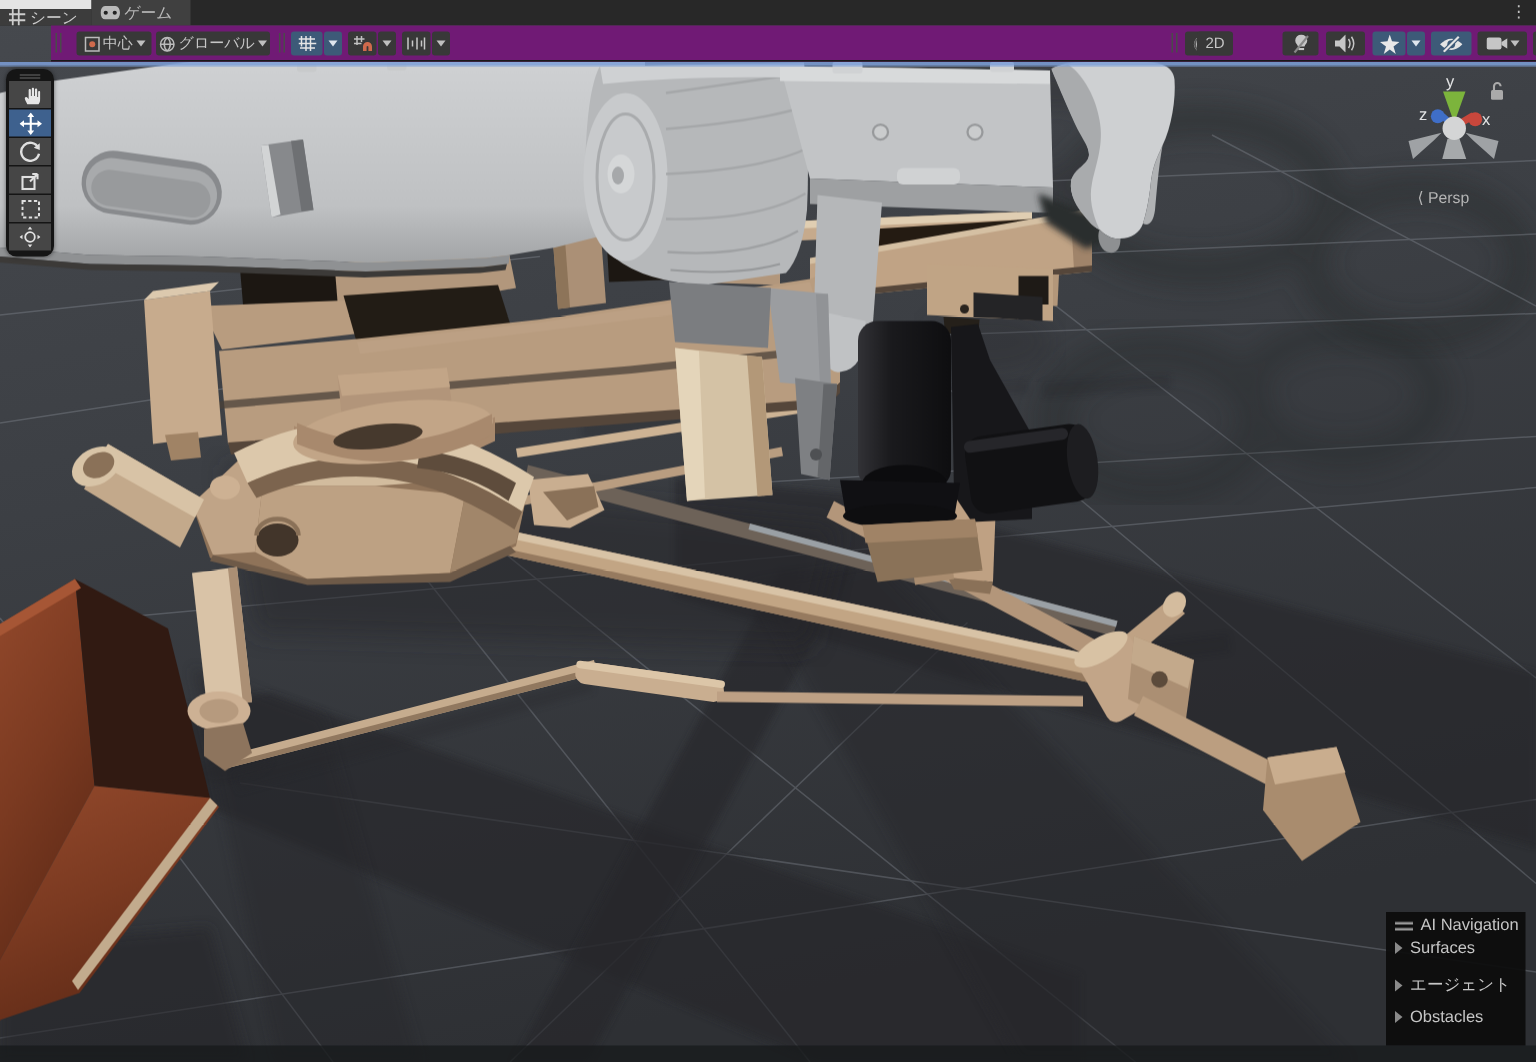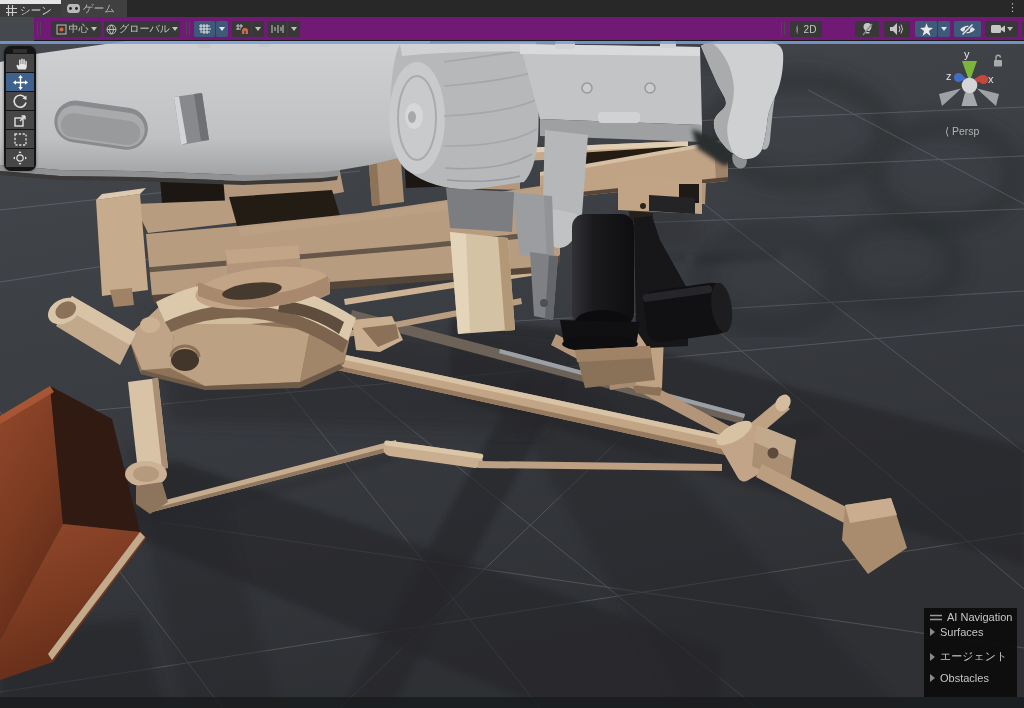--- a/index.html
+++ b/index.html
@@ -2,21 +2,21 @@
 <html><head>
 <meta charset="utf-8">
 <style>
   html,body{margin:0;padding:0;width:1024px;height:708px;overflow:hidden;background:#3e4146;
     font-family:"Liberation Sans",sans-serif;}
   .abs{position:absolute;}
   
   #tabbar{left:0;top:0;width:1024px;height:17px;background:#282828;z-index:30;}
   .tab{position:absolute;top:0;height:17px;display:flex;align-items:center;gap:3px;
        font-size:10.5px;color:#cdcdcd;padding:0 6px;box-sizing:border-box;white-space:nowrap;}
-  #tab1{left:0;width:61px;background:#3c3c3c;border-top:4px solid #e5e5e5;}
+  #tab1{left:0;width:61px;background:#3c3c3c;border-top:6px solid #e5e5e5;}
   #tab2{left:61px;width:66px;background:#404040;color:#b9b9b9;}
   #dots{position:absolute;right:6px;top:1px;color:#c2c2c2;font-size:11px;letter-spacing:0;z-index:31;}
   
   #toolbar{left:0;top:17px;width:1024px;height:24px;background:#701a75;z-index:30;
     border-bottom:1px solid #191919;box-sizing:border-box;margin-left:34px;}
   .tbtn{position:absolute;top:4px;height:16px;background:#383838;border-radius:2px;
     display:flex;align-items:center;justify-content:center;gap:2px;font-size:10px;color:#c6c6c6;
     white-space:nowrap;overflow:hidden;}
   .tbtn.blue{background:#3d5a78;}
   .caret{width:0;height:0;border-left:3.5px solid transparent;border-right:3.5px solid transparent;

